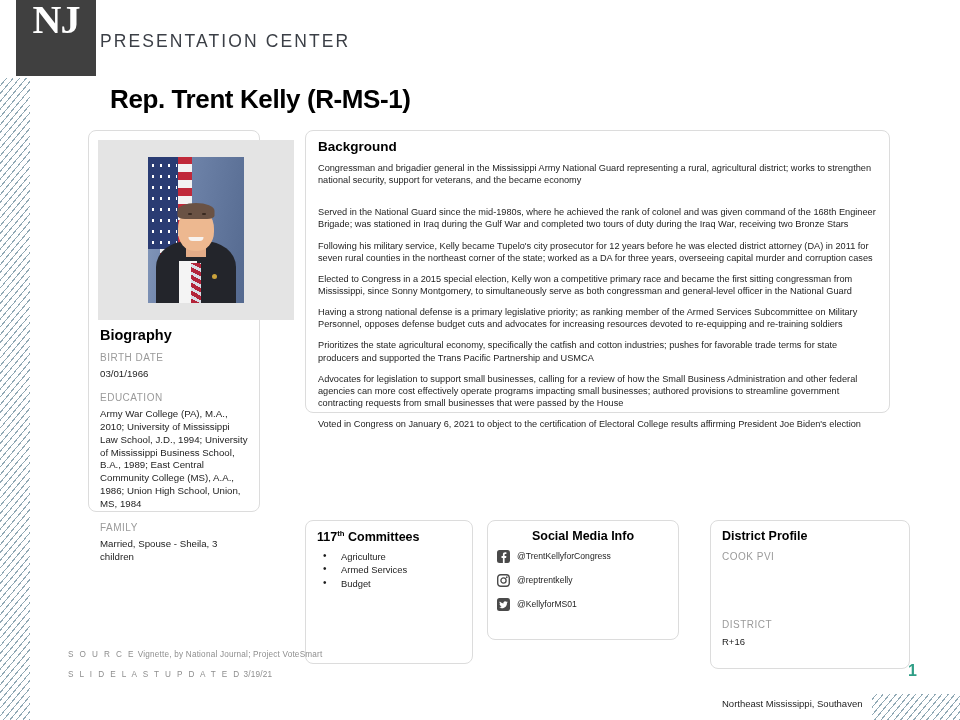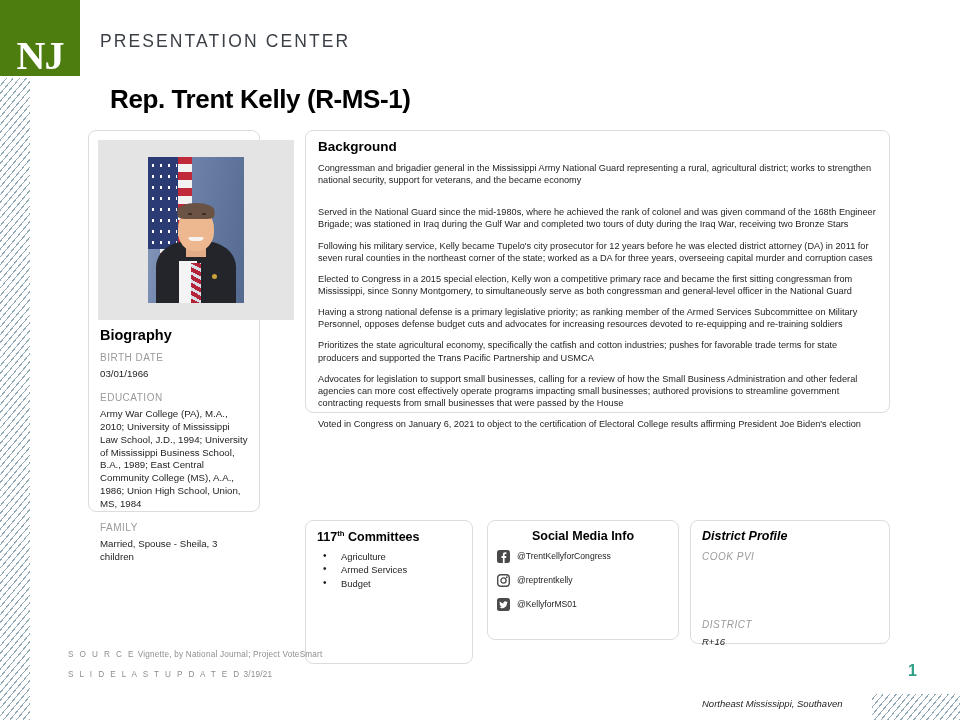--- a/index.html
+++ b/index.html
@@ -17,22 +17,22 @@
   }
   .hatch-br{
     position:absolute;right:0;bottom:0;width:88px;height:26px;
     background-image:repeating-linear-gradient(
       -50deg,
       #7d9aa8 0px, #7d9aa8 1px,
       rgba(255,255,255,0) 1px, rgba(255,255,255,0) 5px);
     opacity:.85;
   }
   .nj-logo{
-    position:absolute;left:0;top:0;width:80px;height:76px;background:#4d7c0f;
-    display:flex;align-items:flex-end;justify-content:center;
+    position:absolute;left:16px;top:0;width:80px;height:76px;background:#404040;
+    display:flex;align-items:flex-start;justify-content:center;
   }
   .nj-logo span{
     font-family:"Liberation Serif", serif;font-weight:bold;font-size:40px;color:#fff;
     letter-spacing:-1px;line-height:1;
   }
   .pc-title{
     position:absolute;left:100px;top:31px;font-size:17.5px;font-weight:normal;
     letter-spacing:2.1px;color:#3b3f46;
   }
   .page-title{
@@ -86,21 +86,21 @@
   
   .bg-card{left:305px;top:130px;width:585px;height:283px;}
   .bg-h{position:absolute;left:12px;top:8px;font-size:13.5px;font-weight:bold;color:#000;}
   .bg-list{position:absolute;left:12px;top:31px;right:11px;}
   .bg-p{font-size:9.2px;line-height:1.32;color:#1d1d1d;margin:0 0 9px 0;}
   .bg-p.gap{margin-bottom:20px;}
 
   
   .cm-card{left:305px;top:520px;width:168px;height:144px;}
   .sm-card{left:487px;top:520px;width:192px;height:120px;}
-  .dp-card{left:690px;top:520px;width:200px;height:124px;font-style:italic;}
+  .dp-card{left:710px;top:520px;width:200px;height:149px;}
   .sub-h{font-size:12.5px;font-weight:bold;color:#000;margin:0;}
   .cm-card .sub-h{position:absolute;left:11px;top:8px;}
   .sm-card .sub-h{position:absolute;left:0;top:8px;width:100%;text-align:center;}
   .dp-card .sub-h{position:absolute;left:11px;top:8px;}
   .bullets{position:absolute;left:13px;top:29px;margin:0;padding:0;list-style:none;}
   .bullets li{font-size:9.4px;color:#1d1d1d;line-height:1.42;position:relative;padding-left:22px;}
   .bullets li:before{content:"•";position:absolute;left:4px;top:-1px;font-size:10px;}
   sup{font-size:.62em;vertical-align:super;}
 
   .sm-rows{position:absolute;left:9px;top:28px;right:8px;}

